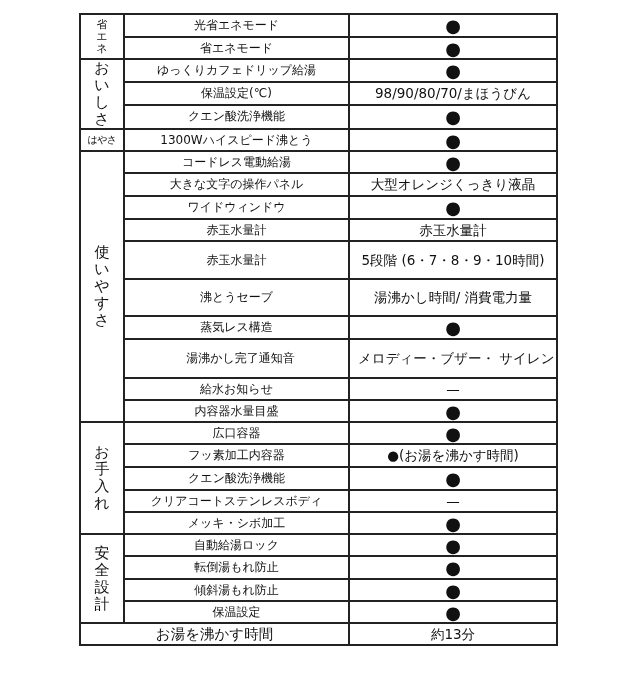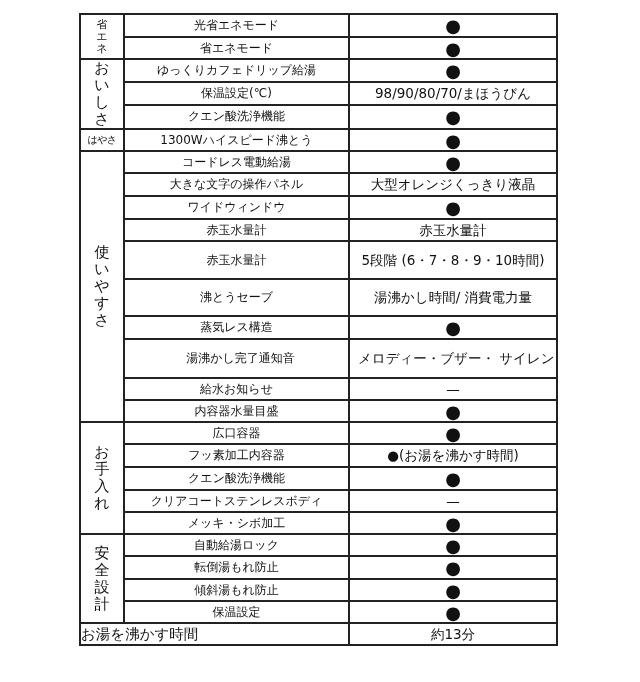--- a/index.html
+++ b/index.html
@@ -62,21 +62,21 @@
     td.val {
       text-align: center;
       font-size: 13.5px;
       line-height: 17px;
       white-space: pre-line;
     }
     td.val.dot {
       font-size: 18px;
     }
     td.total-label {
-      text-align: left;
+      text-align: center;
       padding-left: 3px;
       font-size: 14.5px;
     }
     tr.h23 td { height: 20px; margin-top: 13px; }
     tr.h24 td { height: 21px; }
     tr.h39 td { height: 36px; }
     tr.h38 td { height: 35px; }
     tr.h40 td { height: 37px; padding-left: 8px; }
   </style>
 </head>

